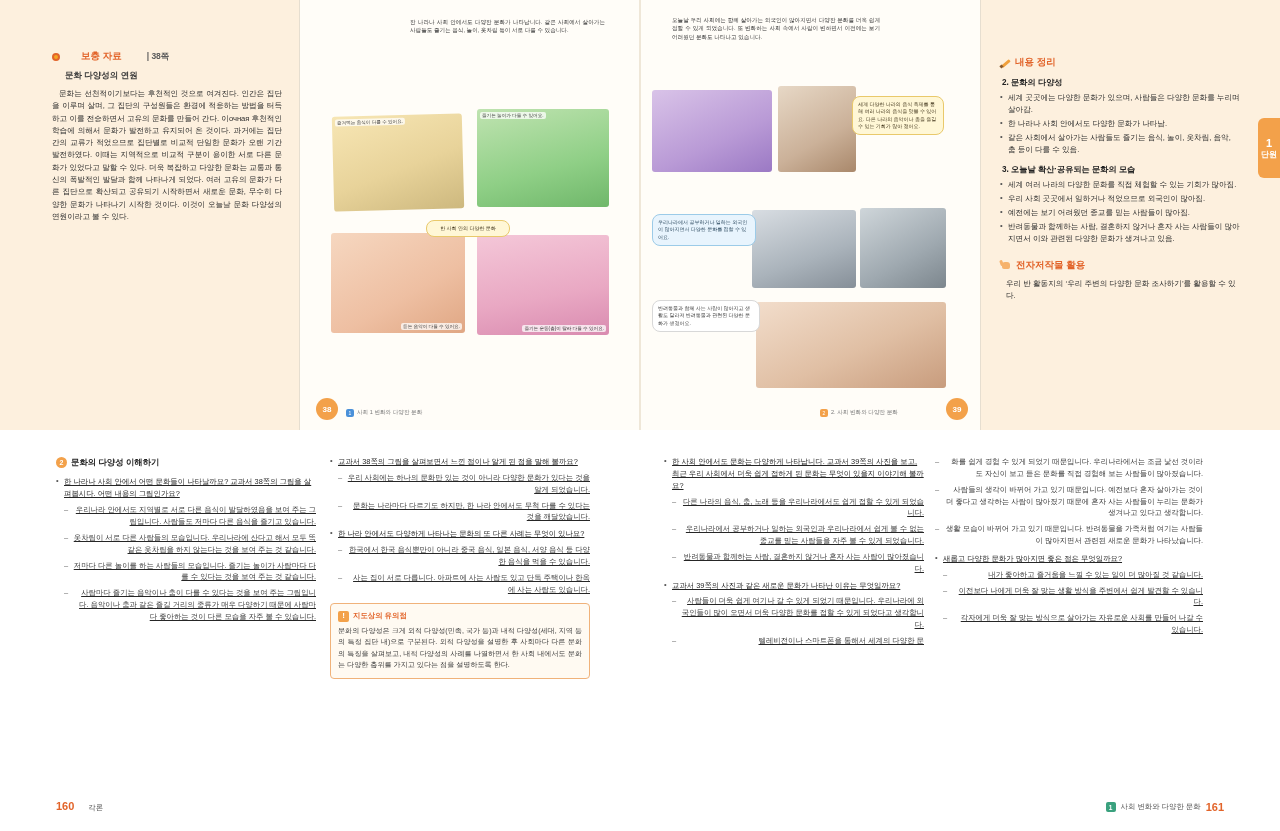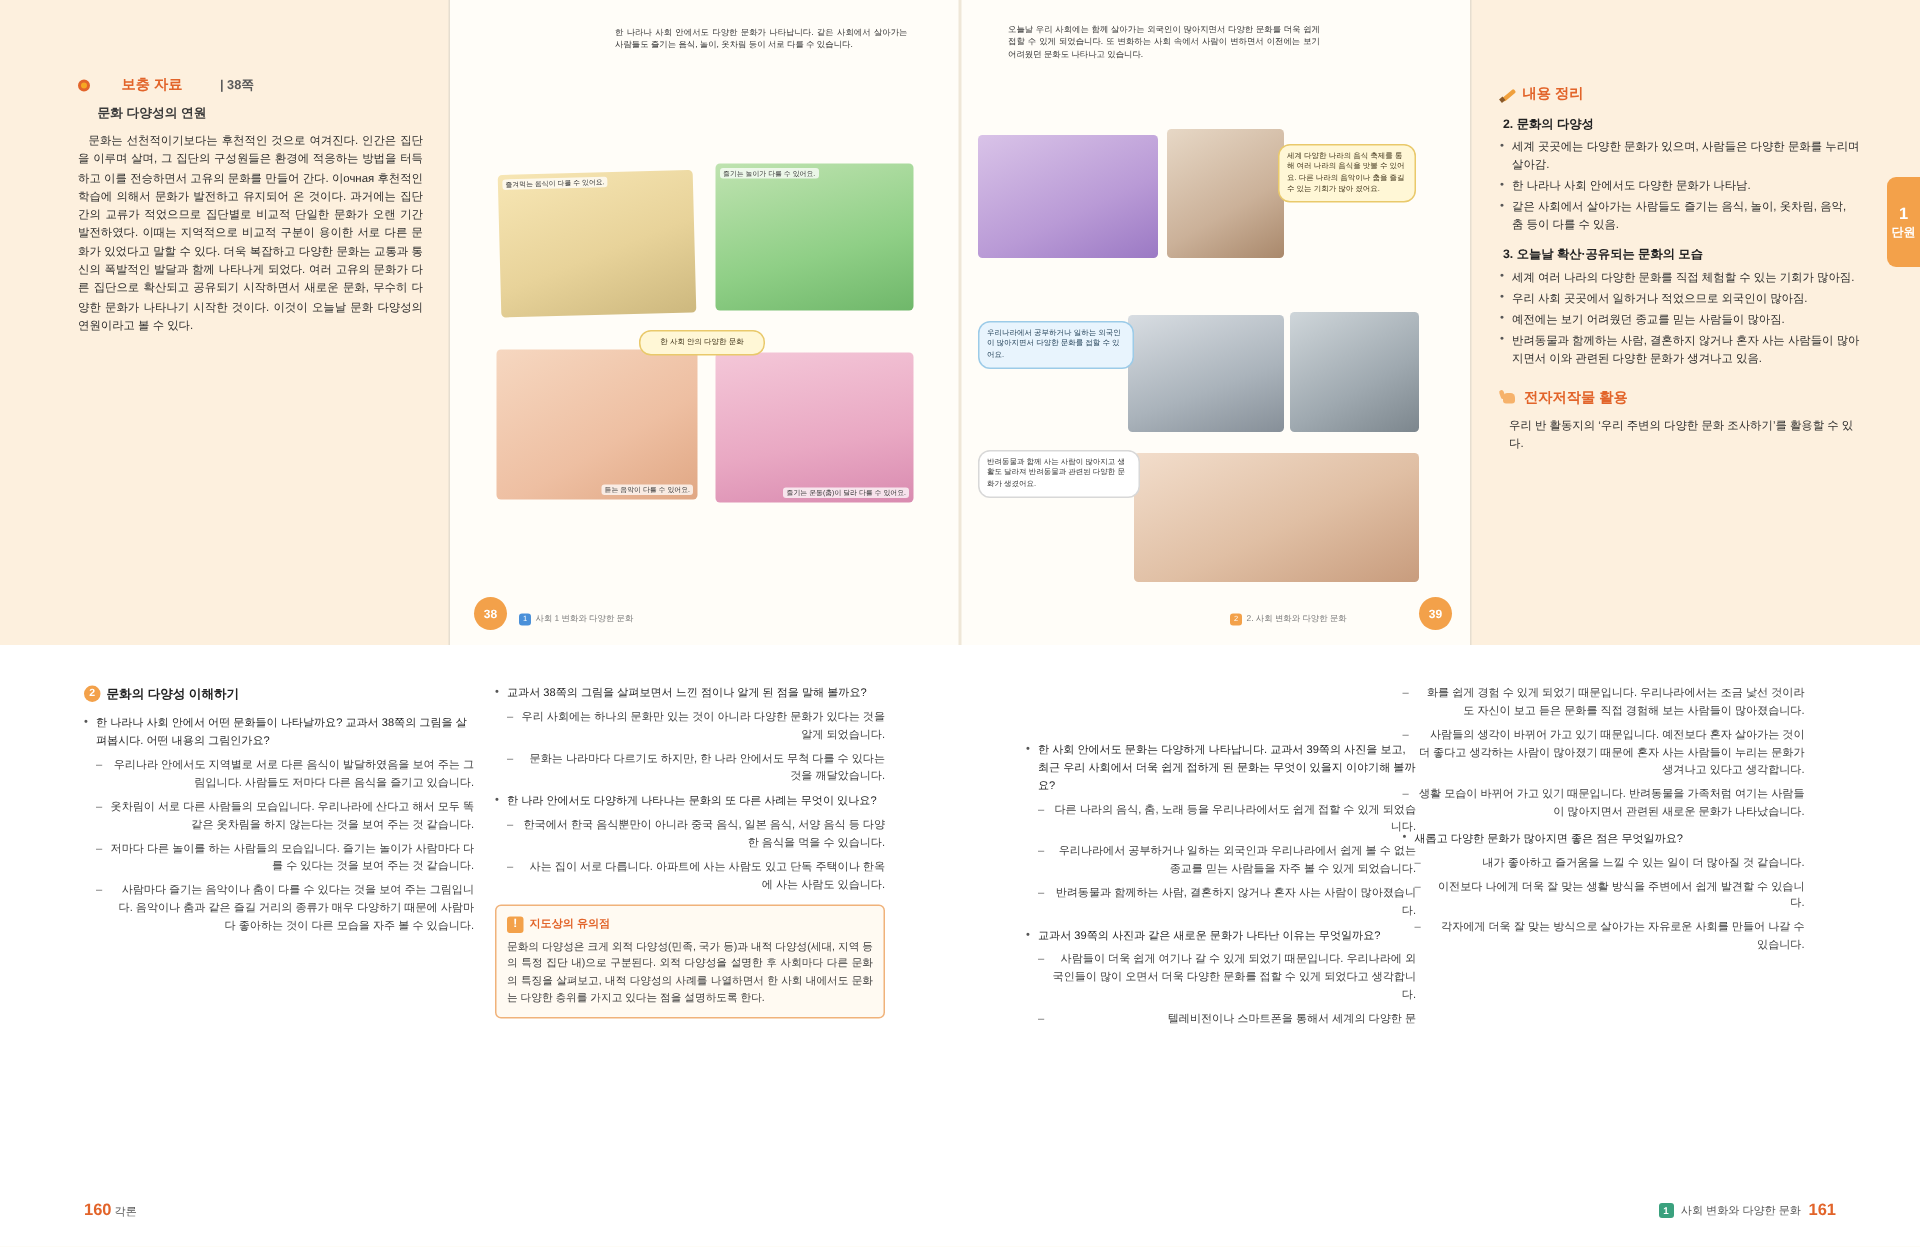--- a/index.html
+++ b/index.html
@@ -141,51 +141,51 @@
 
   
   .bottom{
     position:absolute;left:0;top:430px;width:1280px;height:401px;background:#ffffff;
   }
   .col{
     position:absolute;top:26px;width:260px;font-size:7.4px;line-height:1.6;color:#262626;
   }
   .c1{left:56px;}
   .c2{left:330px;}
-  .c3{left:684px;margin-top:38px;}
+  .c3{left:664px;}
   .c4{left:935px;width:268px;}
   .sec-title{
     display:flex;gap:4px;align-items:flex-start;font-size:8.4px;font-weight:bold;color:#222;margin-bottom:7px;
   }
   .numbadge{
     width:11px;height:11px;border-radius:50%;background:#f3a14a;color:#fff;font-size:7px;
     display:flex;align-items:center;justify-content:center;flex:none;margin-top:1px;
   }
   ul.lv1{margin:0;padding:0;list-style:none;}
-  ul.lv1>li{position:relative;padding-left:8px;margin-bottom:5px;}
+  ul.lv1>li{position:relative;padding-left:8px;margin-bottom:5px;text-decoration:underline;}
   ul.lv1>li:before{content:"•";position:absolute;left:0;top:-1px;color:#555;}
   ul.lv2{margin:4px 0 0 0;padding:0;list-style:none;text-align:right;}
   ul.lv2>li{position:relative;padding-left:9px;margin-bottom:4px;color:#3a3a3a;}
   ul.lv2>li:before{content:"–";position:absolute;left:0;top:0;color:#666;}
   .tipbox{
     margin-top:8px;border:1px solid #f0b27a;border-radius:4px;padding:6px 7px 7px 7px;
     background:#fffaf2;
   }
   .tip-h{
     display:flex;align-items:center;gap:4px;font-size:7.4px;font-weight:bold;color:#e2642a;margin-bottom:4px;
   }
   .bang{
     width:11px;height:11px;background:#f3a14a;color:#fff;border-radius:2px;font-size:8px;
     display:flex;align-items:center;justify-content:center;font-weight:bold;flex:none;
   }
   .tip-b{font-size:7.1px;line-height:1.58;text-align:justify;color:#3a3a3a;}
   .folio-l{
     position:absolute;left:56px;bottom:18px;font-size:11px;font-weight:bold;color:#e2642a;
   }
-  .folio-l span.sub{font-size:7.4px;color:#555;font-weight:normal;margin-left:2px;}
+  .folio-l span.sub{font-size:7.4px;color:#555;font-weight:normal;margin-left:14px;}
   .folio-r{
     position:absolute;right:56px;bottom:18px;font-size:11px;font-weight:bold;color:#e2642a;
     display:flex;align-items:center;gap:5px;
   }
   .folio-r .sub{font-size:7.4px;color:#555;font-weight:normal;}
   .folio-chip{
     width:10px;height:10px;border-radius:2px;background:#3aa17e;color:#fff;font-size:6.5px;
     display:flex;align-items:center;justify-content:center;
   }
   .hr-mid{position:absolute;left:0;top:430px;width:1280px;height:1px;background:#e9e1d3;}

